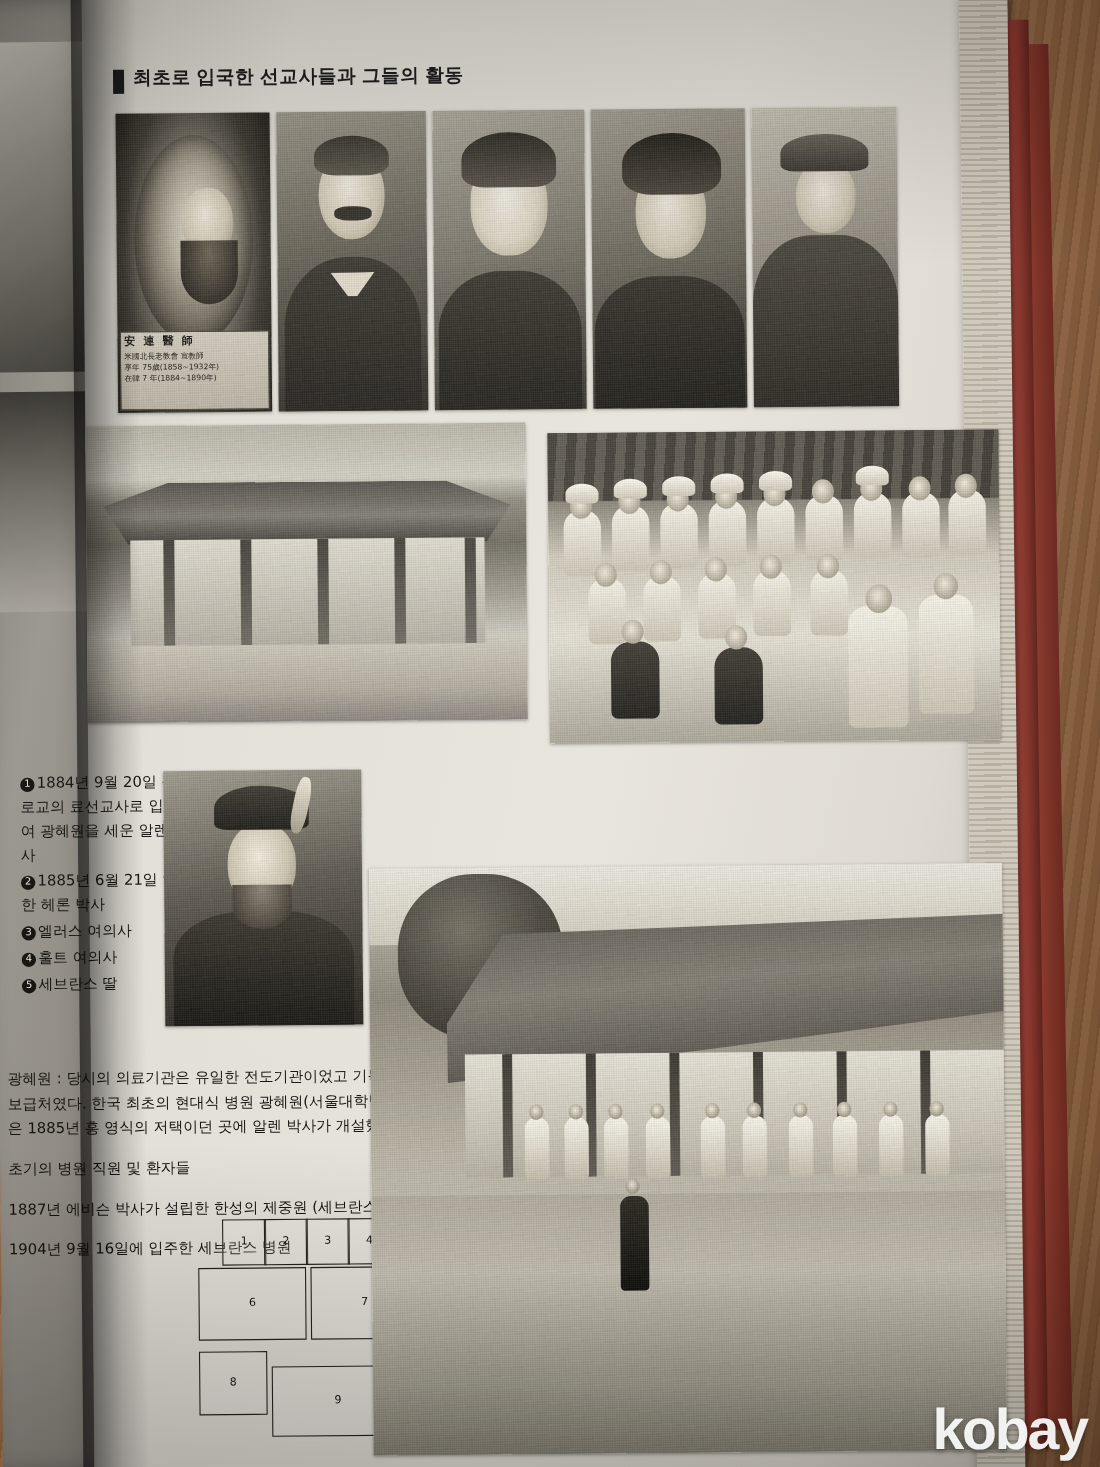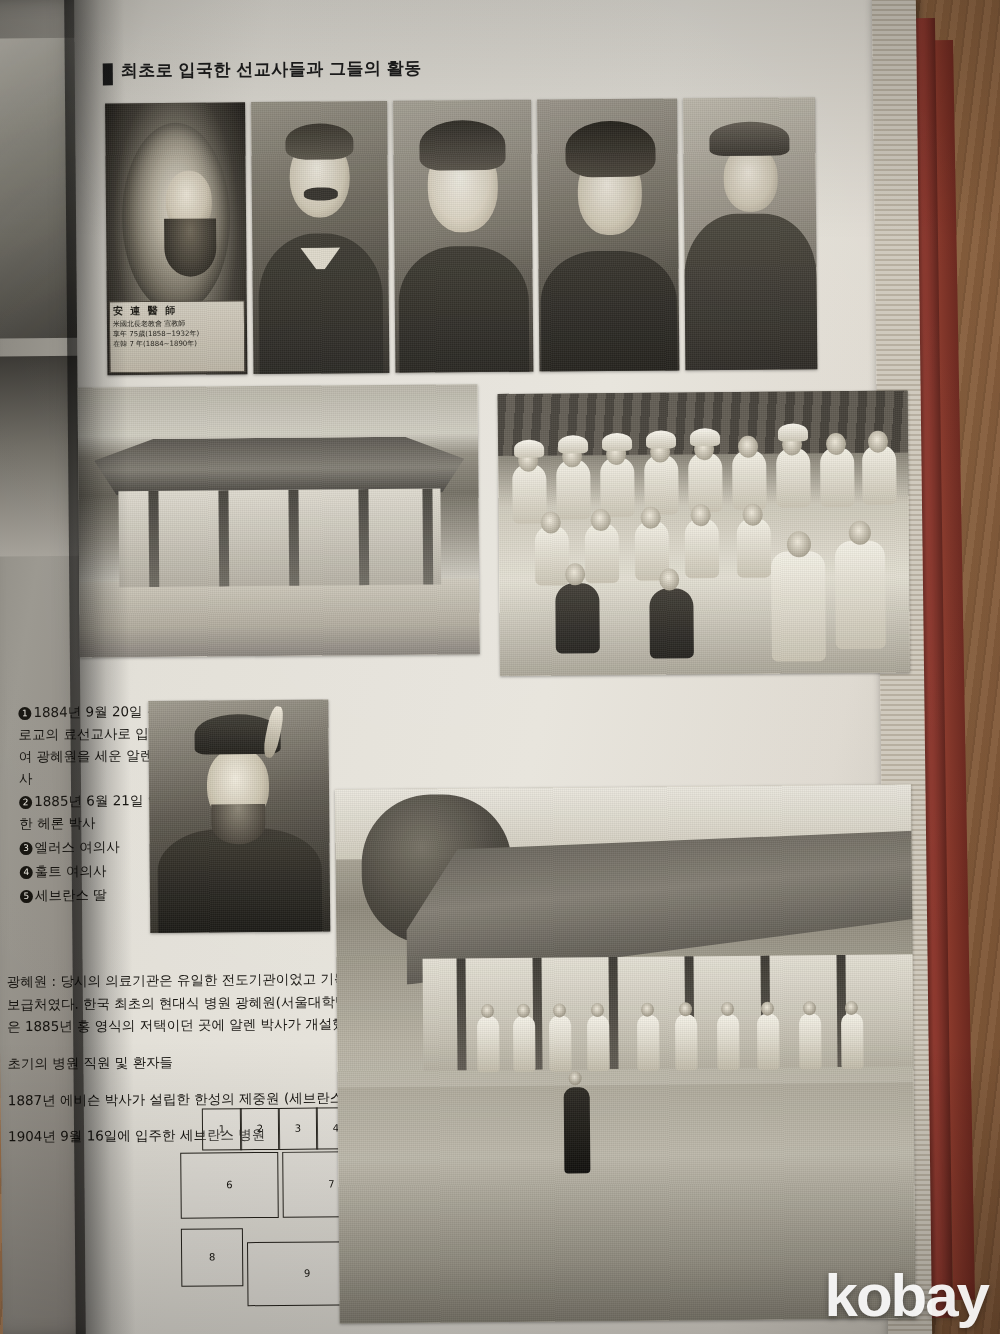--- a/index.html
+++ b/index.html
@@ -400,21 +400,21 @@
   .ph-hospital .figdark {
     position:absolute; width:26px; height:86px; border-radius:10px 10px 4px 4px;
     background: linear-gradient(180deg,#2e2b24,#141310);
   }
 
   
   .watermark {
     position: absolute;
     right: 12px; bottom: 4px;
     font-family: "Liberation Sans", sans-serif;
-    font-size: 60px;
+    font-size: 52px;
     font-weight: bold;
     letter-spacing: -2px;
     color: rgba(255,255,255,0.92);
     text-shadow: 0 2px 6px rgba(0,0,0,0.35);
     z-index: 20;
   }
 
   
   .vignette {
     position: absolute; inset: 0;

